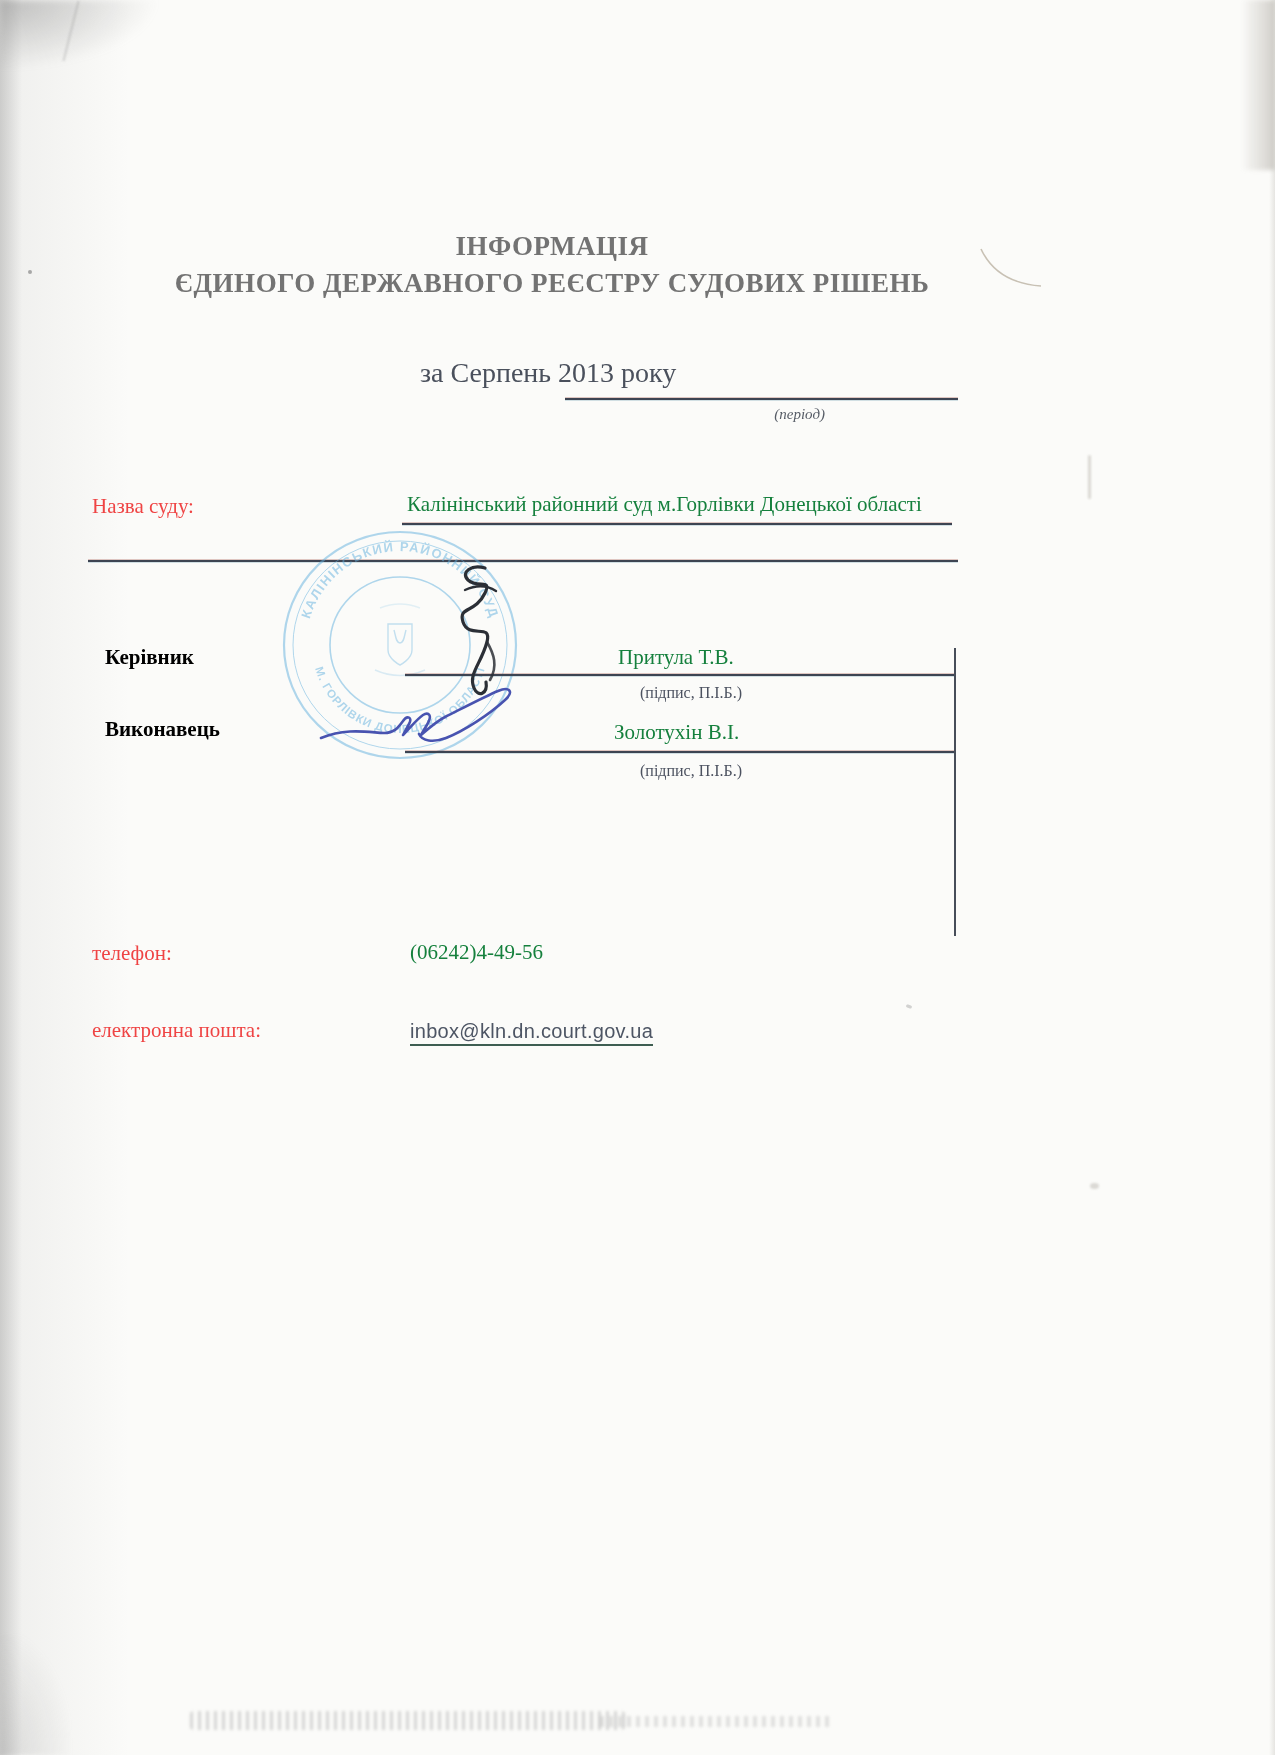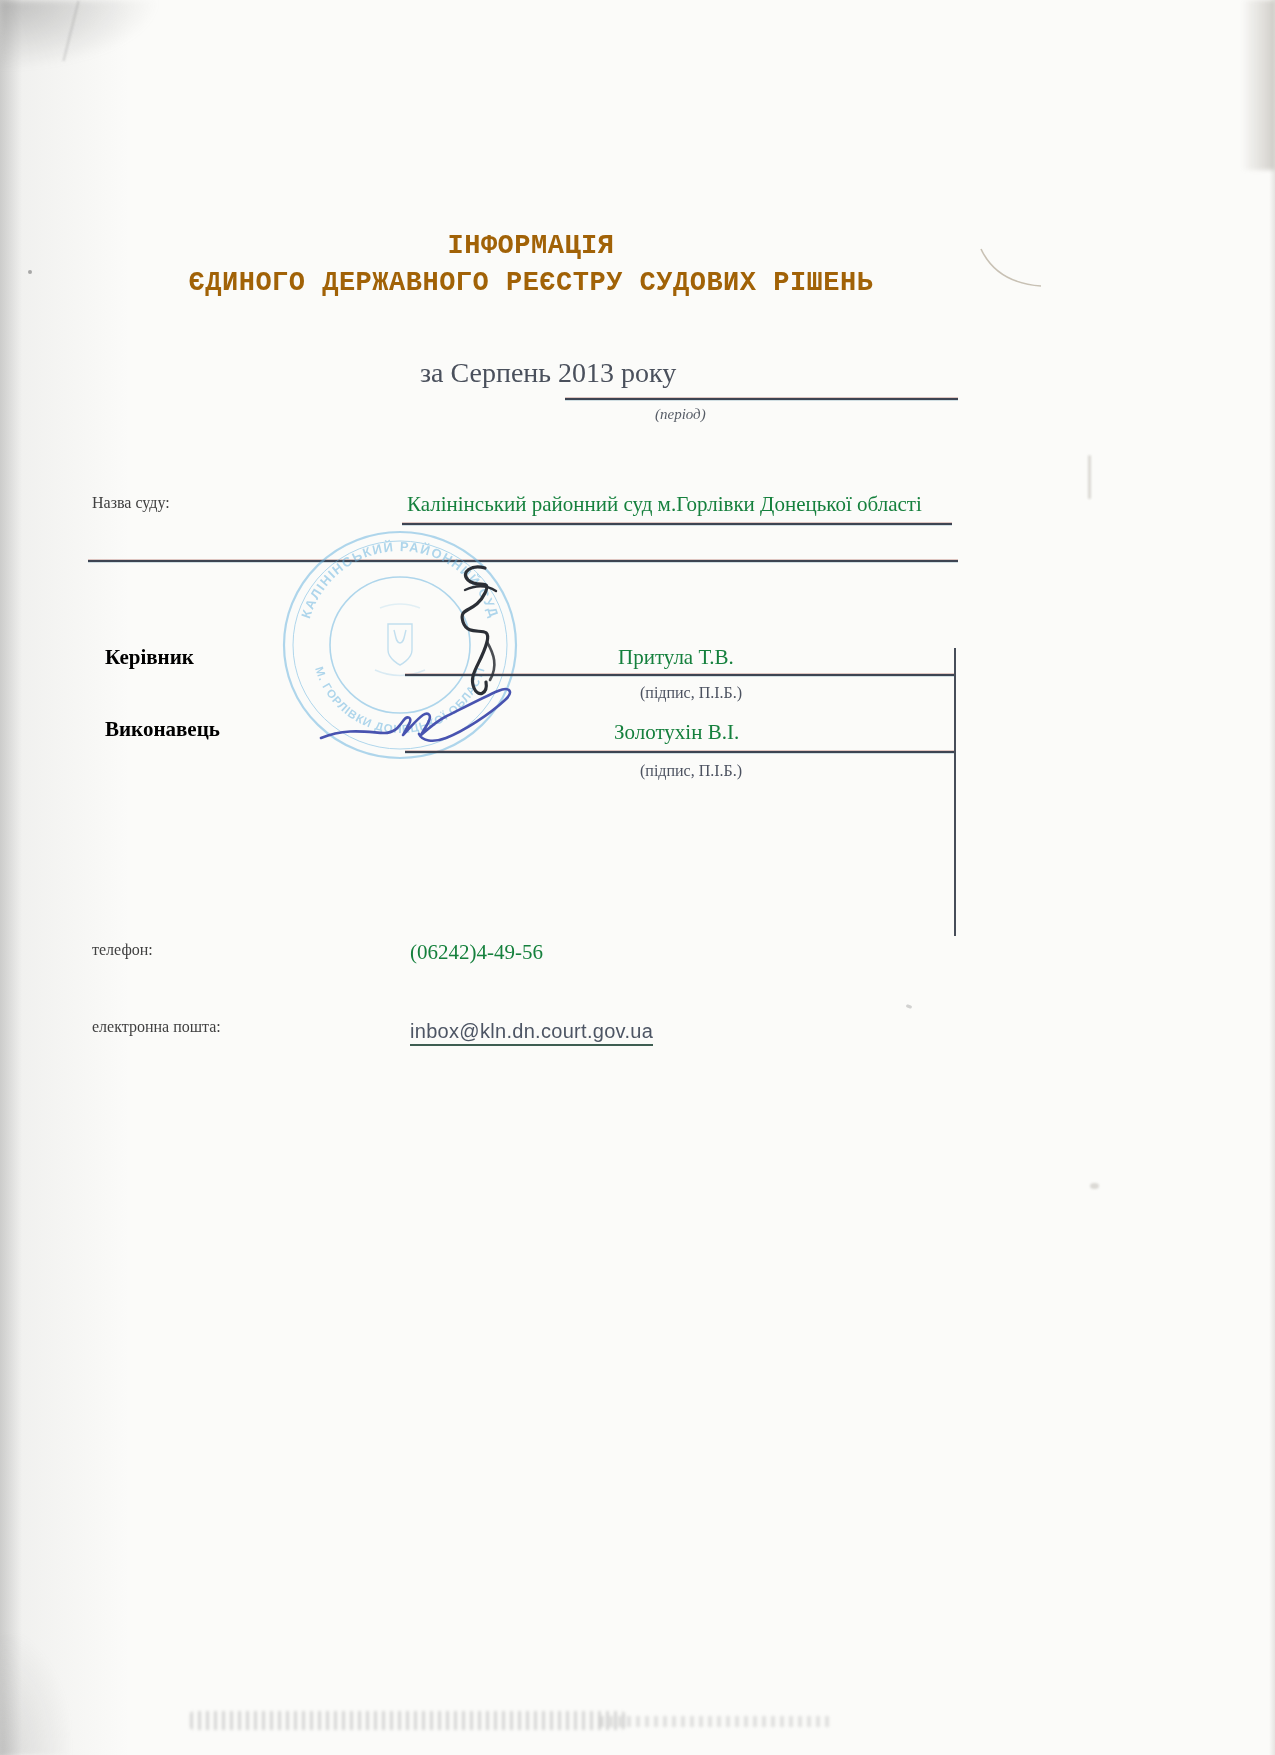--- a/index.html
+++ b/index.html
@@ -7,31 +7,30 @@
     position:relative;
     width:1275px;height:1755px;
     background:#fbfbf9;
     overflow:hidden;
     font-family:"Liberation Serif","DejaVu Serif",serif;
     color:var(--ink,#3f4654);
   }
   .abs{position:absolute;}
   
   .title{
-    left:91px;top:228px;width:880px;
+    left:112px;top:228px;width:880px;
     text-align:center;
     font-weight:bold;
     font-size:27px;line-height:37px;
     letter-spacing:.5px;
-    color:#a16207;
-    font-family:Liberation Mono, monospace;
+    color:#737373;
   }
   .period-text{left:420px;top:357px;font-size:28px;color:#4a505c;}
-  .period-caption{left:655px;top:406px;width:170px;text-align:left;font-style:italic;font-size:15px;color:#565c66;}
-  .label{font-size:16px;color:#404040;}
+  .period-caption{left:655px;top:406px;width:170px;text-align:right;font-style:italic;font-size:15px;color:#565c66;}
+  .label{font-size:21px;color:#ef4444;}
   .label-bold{font-size:21px;font-weight:bold;color:#000000;}
   .value{font-size:21px;color:#15803d;}
   .sig-caption{font-size:16px;color:#4c5260;}
   .email-value{
     font-family:"Liberation Sans","DejaVu Sans",sans-serif;
     font-size:20px;color:#4d5564;
     border-bottom:2px solid #3e5e52;
     padding-bottom:1px;
     letter-spacing:.3px;
   }

